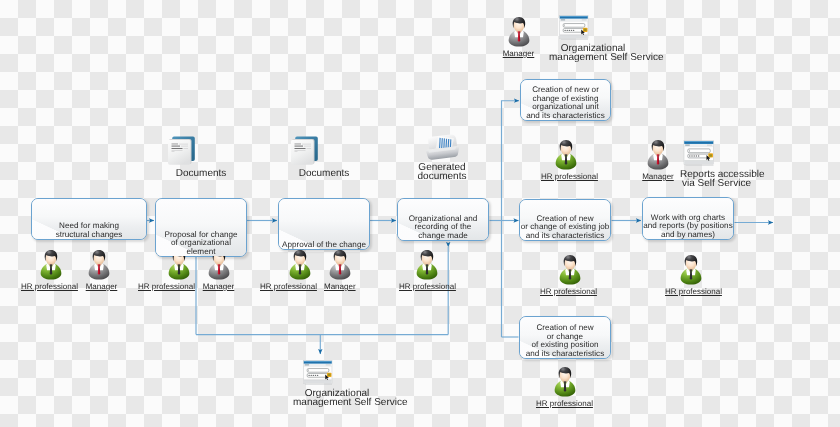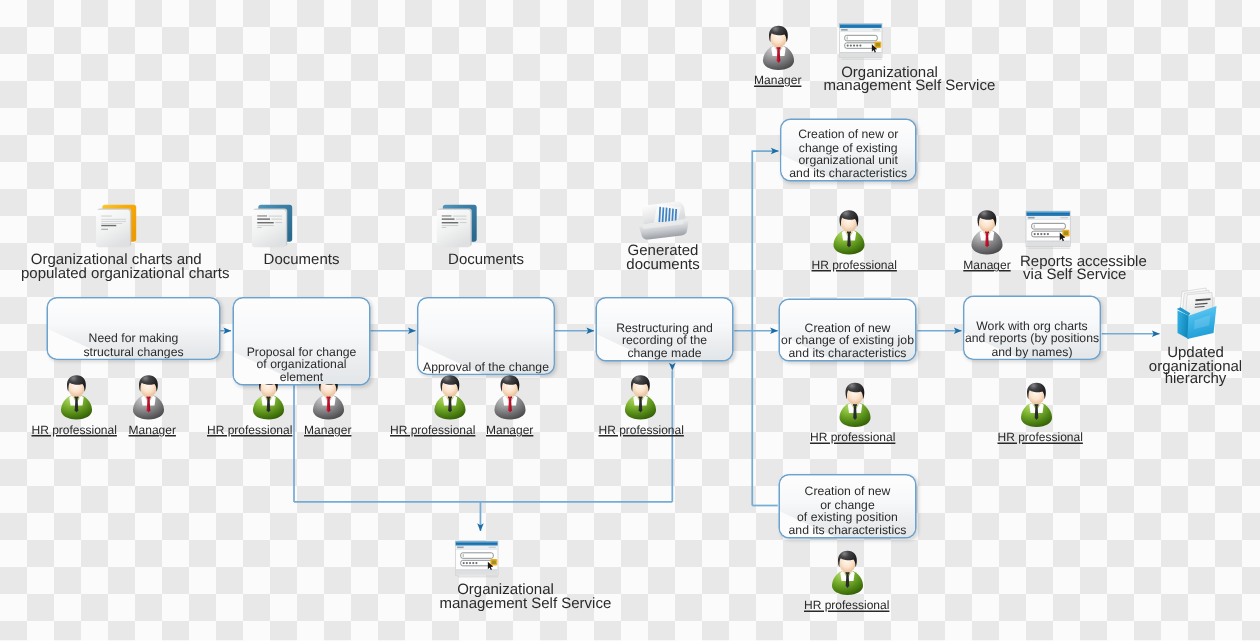--- a/index.html
+++ b/index.html
@@ -298,21 +298,21 @@
     </div>
   <div class="pbox" style="left:155px;top:198px;width:92px;height:59px">
       <span class="ptxt">Proposal for change
 of organizational
 element</span>
     </div>
   <div class="pbox" style="left:278px;top:198px;width:92px;height:52px">
       <span class="ptxt">Approval of the change</span>
     </div>
   <div class="pbox" style="left:397px;top:198px;width:92px;height:43px">
-      <span class="ptxt">Restructuring and
+      <span class="ptxt">Organizational and
 recording of the
 change made</span>
     </div>
   <div class="pbox" style="left:520px;top:79px;width:91px;height:42px">
       <span class="ptxt">Creation of new or
 change of existing
 organizational unit
 and its characteristics</span>
     </div>
   <div class="pbox" style="left:519px;top:199px;width:92px;height:42px">
@@ -325,27 +325,20 @@
 or change
 of existing position
 and its characteristics</span>
     </div>
   <div class="pbox" style="left:642px;top:197px;width:92px;height:43px">
       <span class="ptxt">Work with org charts
 and reports (by positions
 and by names)</span>
     </div>
 
-  <div class="art" style="left:14px;top:135px;width:127px">
-    <svg width="28" height="31" viewBox="0 0 56 62">
-        <use href="#icoDocsOrange"></use>
-      </svg>
-    <div class="cap">Organizational charts and
-populated organizational charts</div>
-  </div>
   <div class="art" style="left:170px;top:135px;width:62px">
     <svg width="28" height="31" viewBox="0 0 56 62" style="margin-left:-2px">
         <use href="#icoDocsBlue"></use>
       </svg>
     <div class="cap">Documents</div>
   </div>
   <div class="art" style="left:293px;top:135px;width:62px">
     <svg width="28" height="31" viewBox="0 0 56 62" style="margin-left:-2px">
         <use href="#icoDocsBlue"></use>
       </svg>
@@ -372,28 +365,20 @@
     <div class="cap">Reports accessible
 via Self Service</div>
   </div>
   <div class="art" style="left:293px;top:359px;width:88px">
     <svg width="32" height="27" viewBox="0 0 64 56" style="position:relative;left:-19px">
         <use href="#icoWindow"></use>
       </svg>
     <div class="cap">Organizational
 management Self Service</div>
   </div>
-  <div class="art" style="left:764px;top:191px;width:66px">
-    <svg width="34" height="37" viewBox="0 0 68 74">
-        <use href="#icoFolderBox"></use>
-      </svg>
-    <div class="cap">Updated
-organizational
-hierarchy</div>
-  </div>
 
   <div class="role" style="left:21px;top:249px;width:55px">
     <svg style="position:relative;left:2px">
         <use href="#avHR"></use>
       </svg>
     <div class="cap">HR professional</div>
   </div>
   <div class="role" style="left:74px;top:249px;width:55px">
     <svg style="position:relative;left:-3px">
         <use href="#avMgr"></use>

